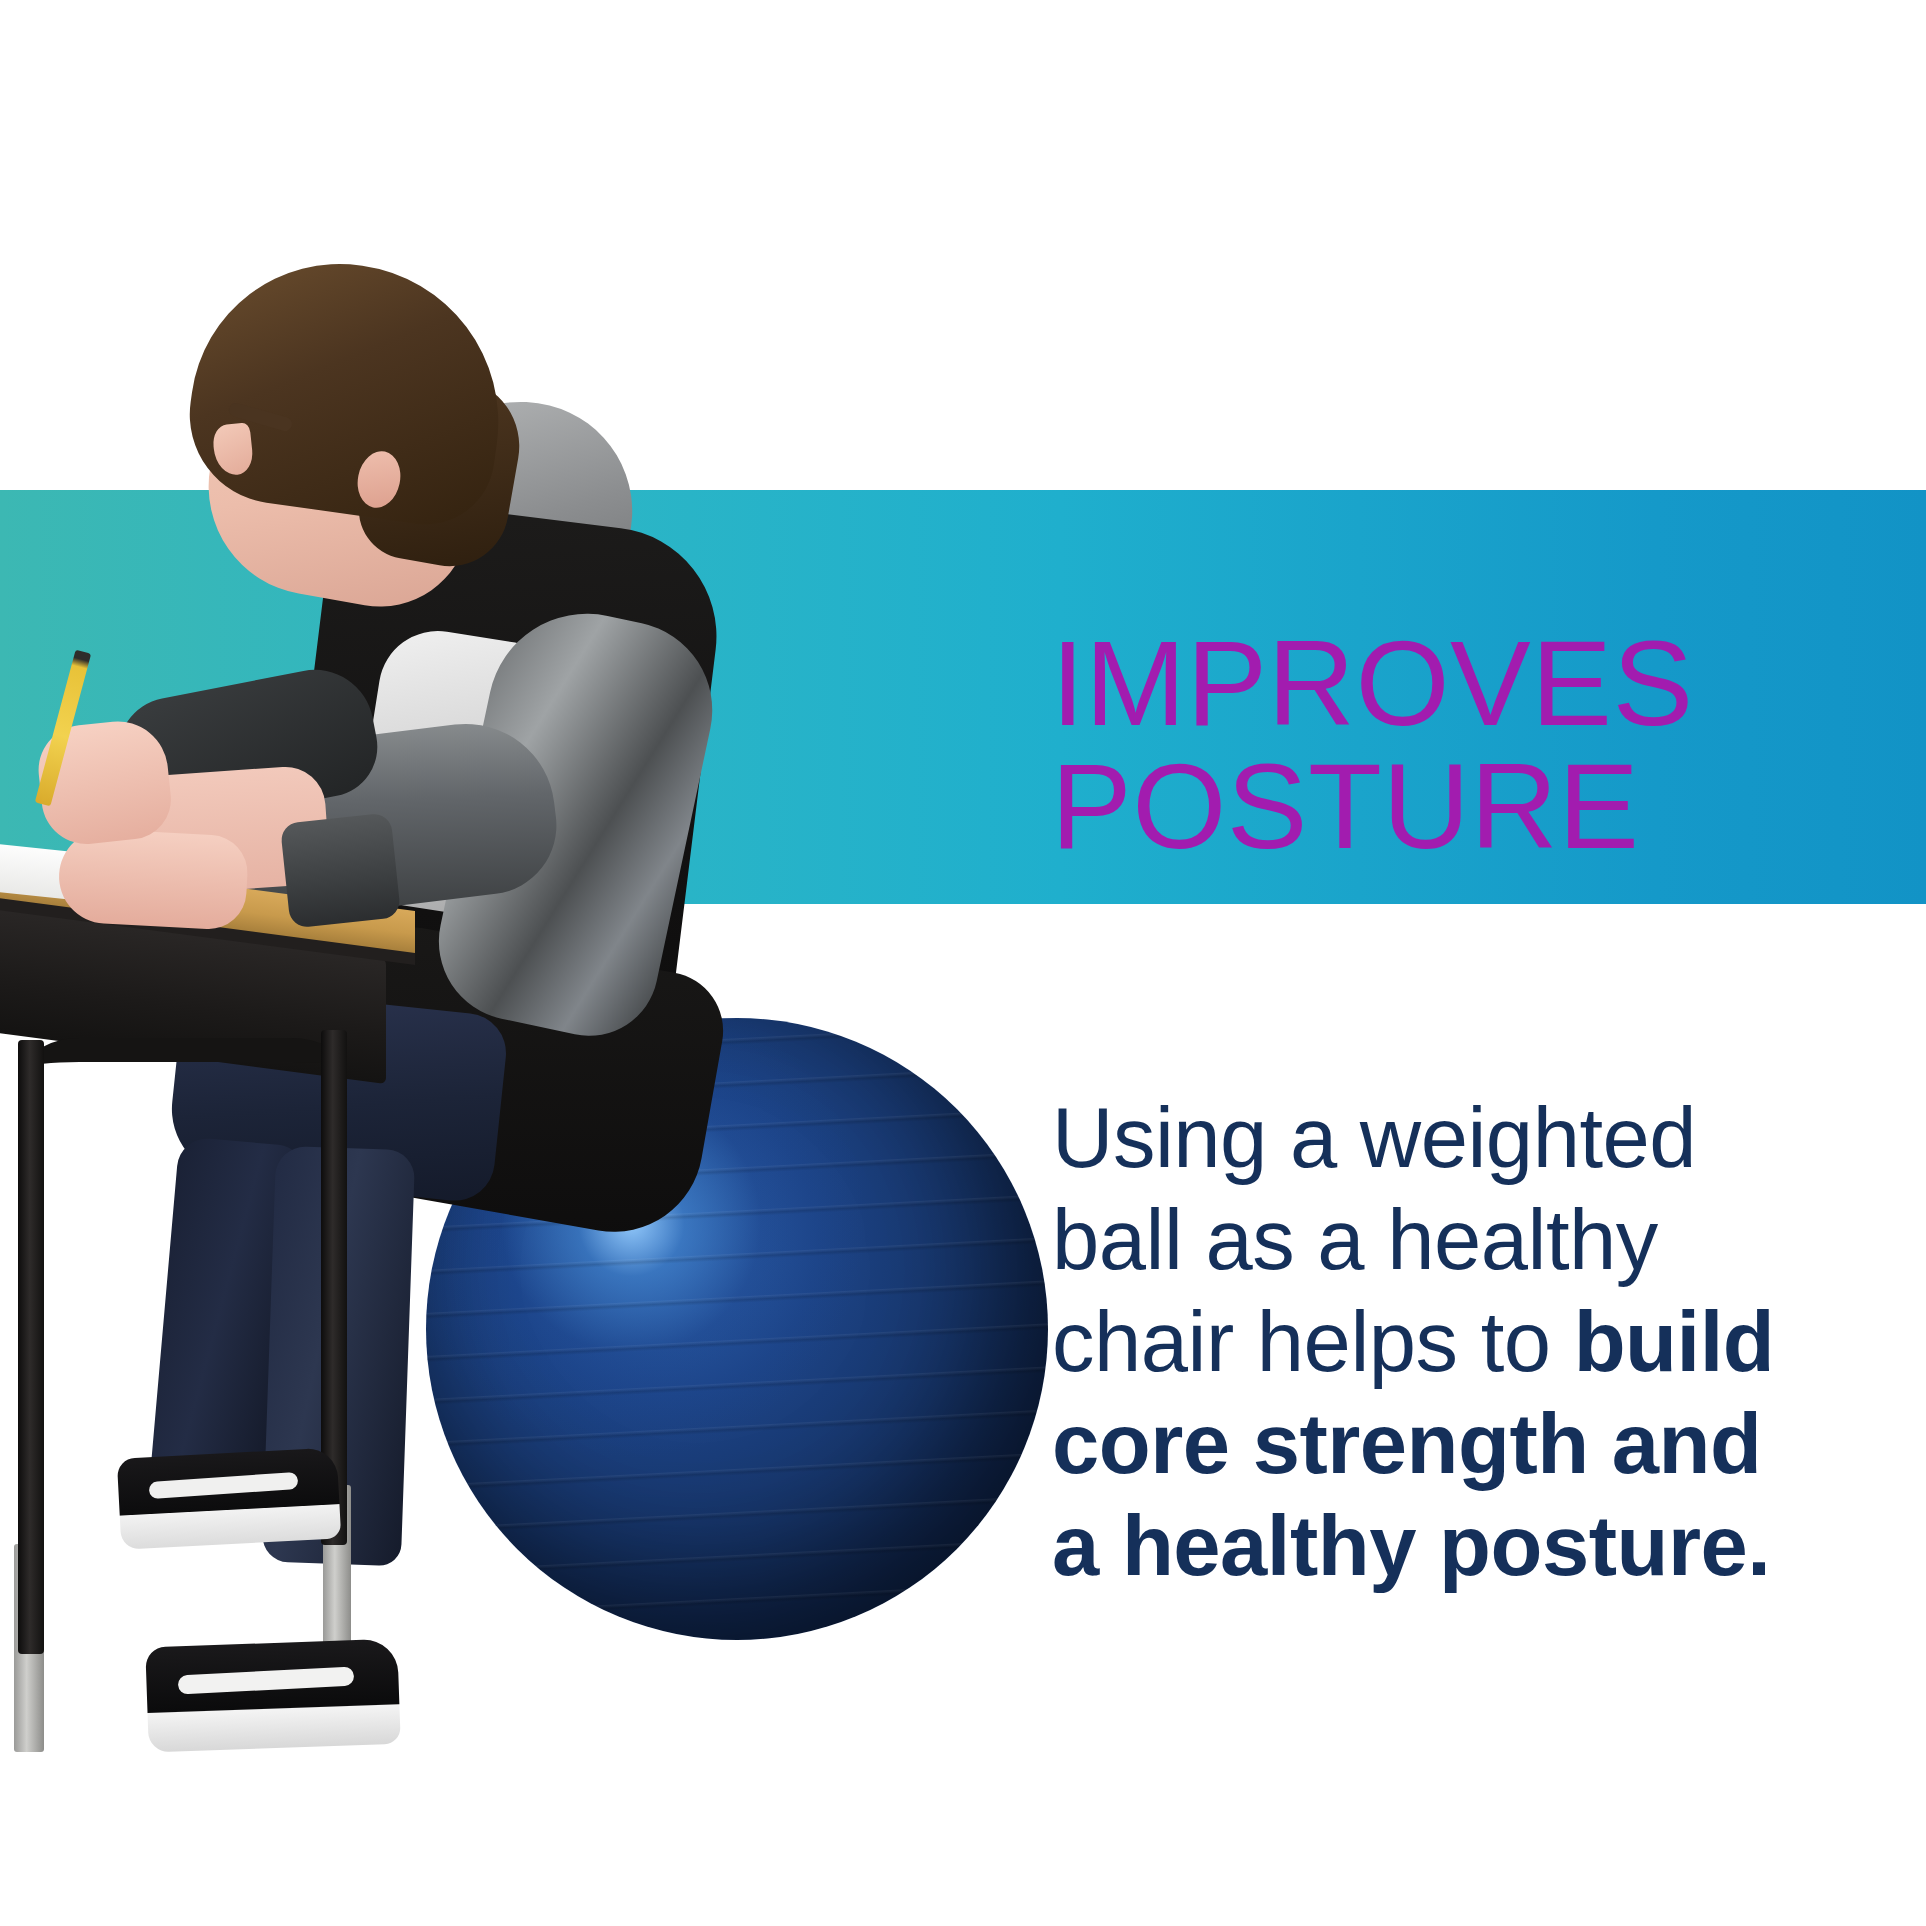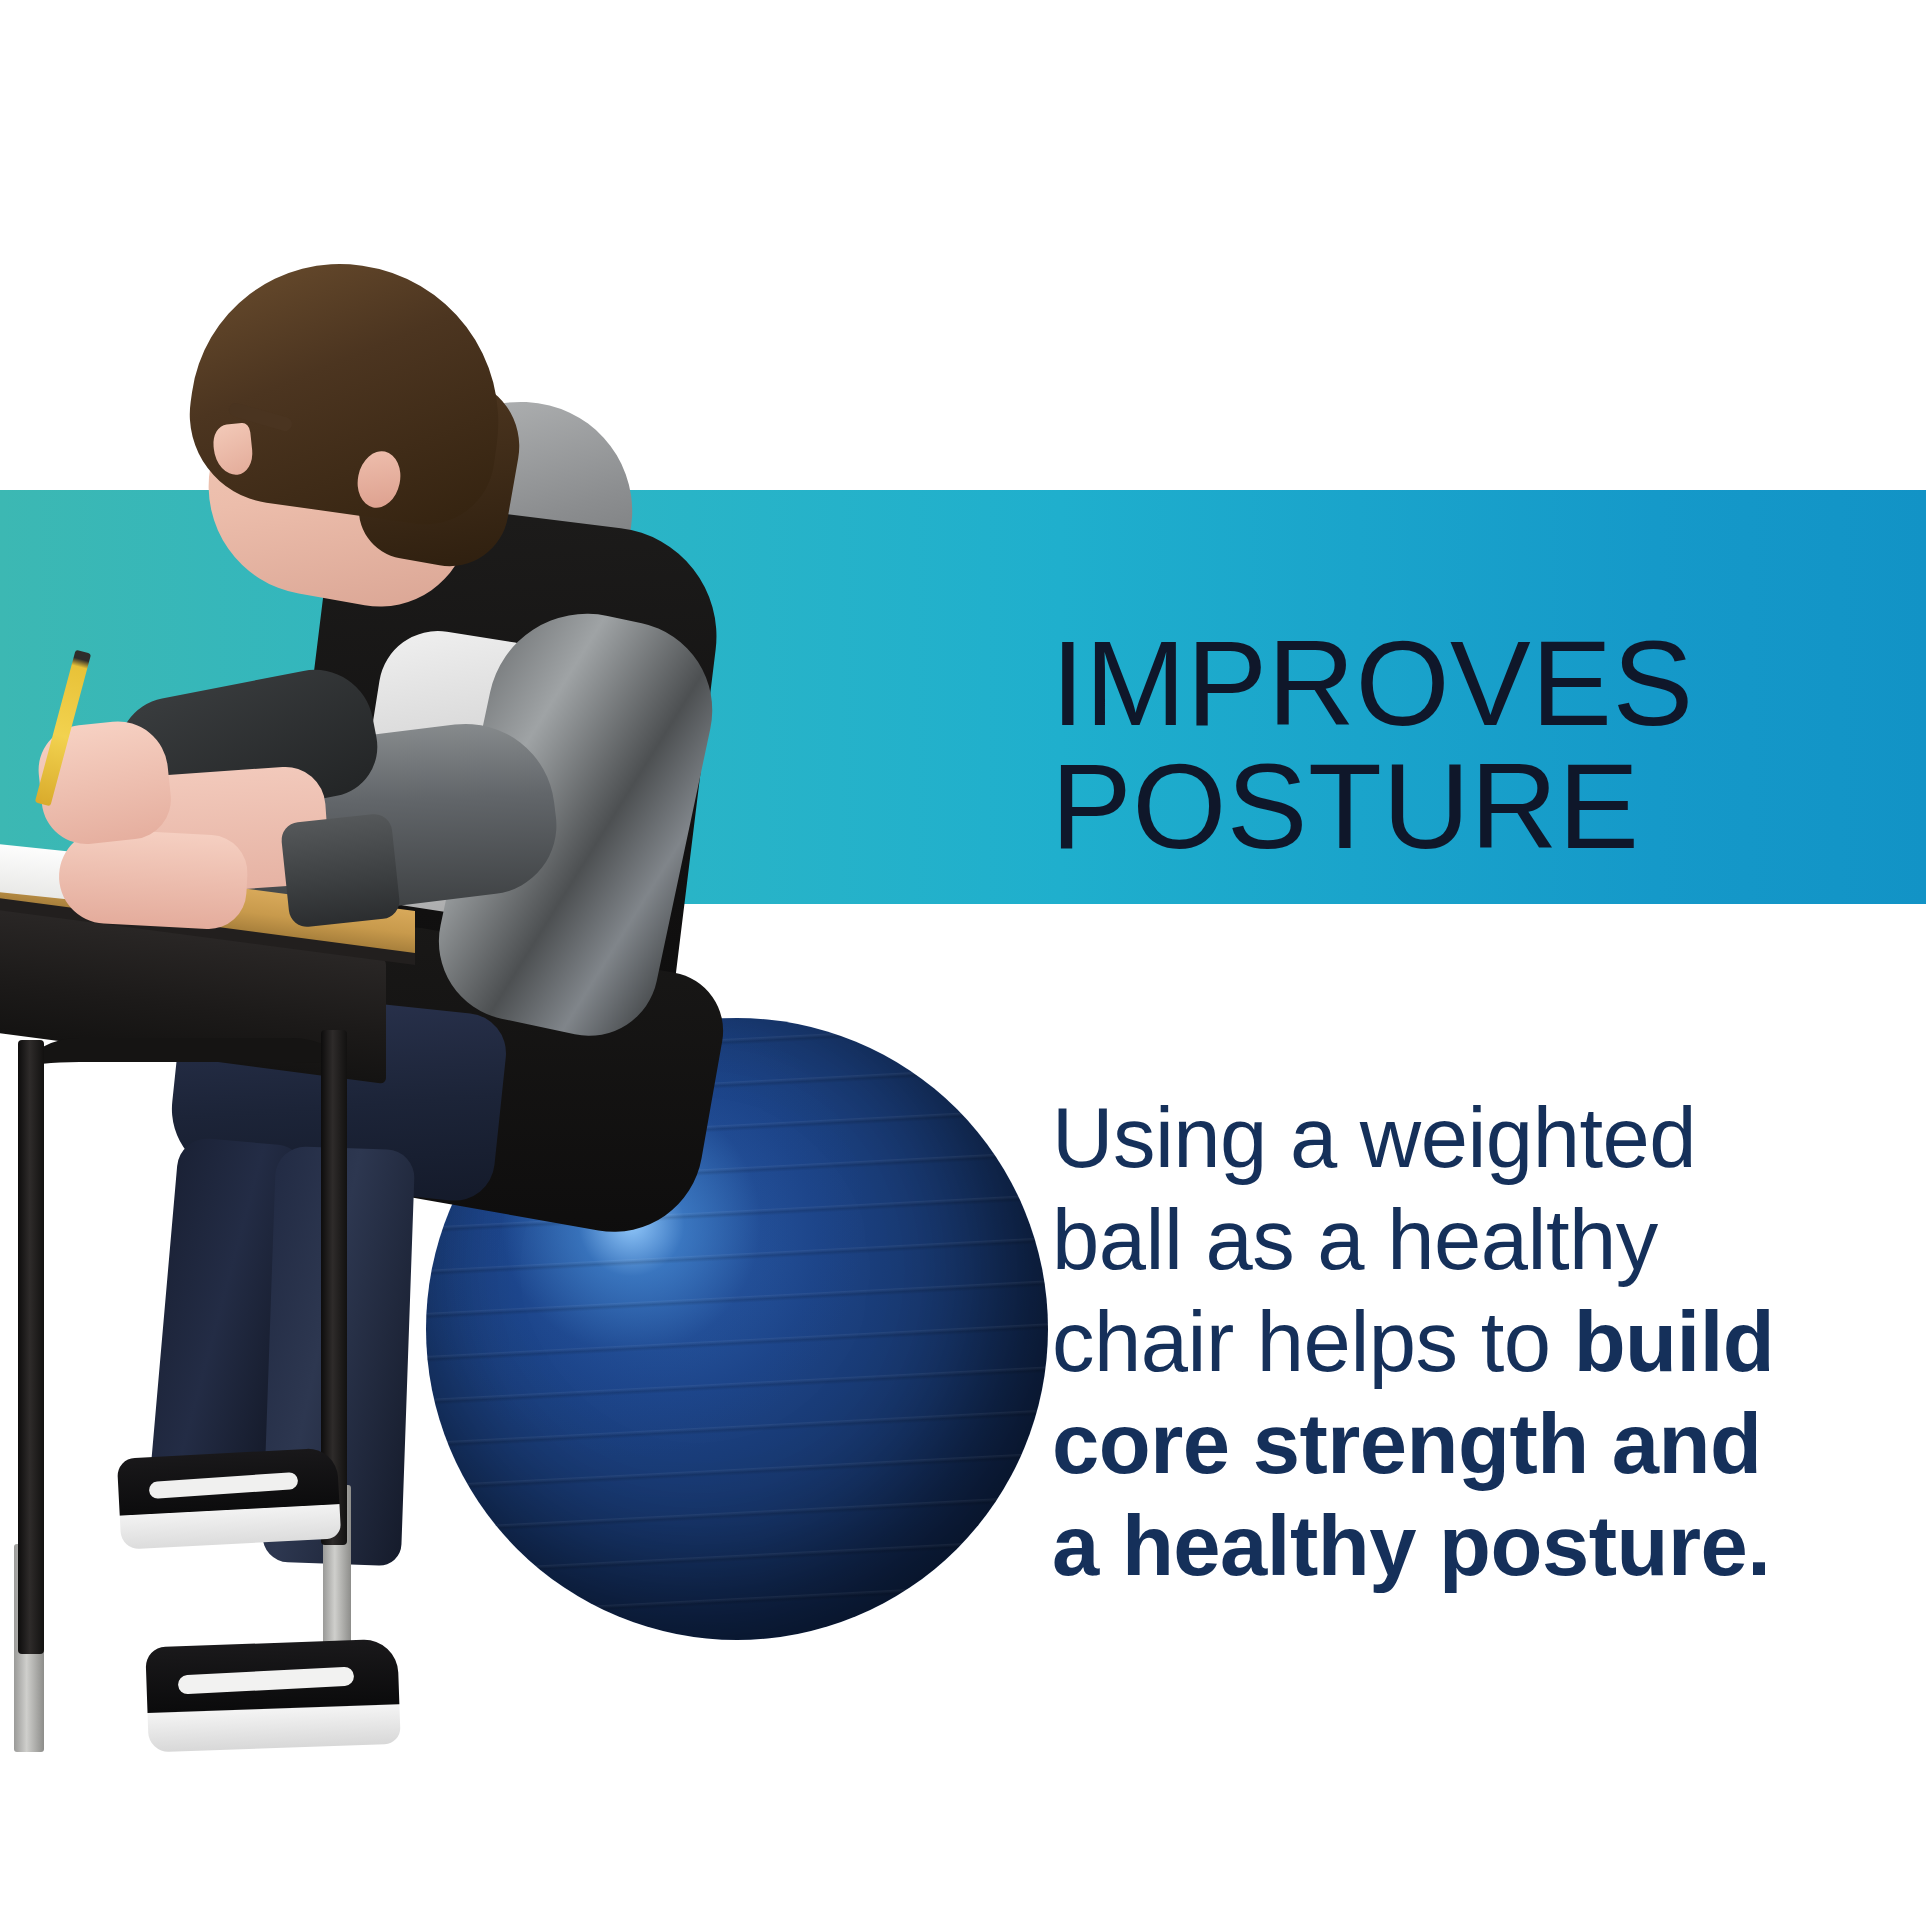--- a/index.html
+++ b/index.html
@@ -26,21 +26,21 @@
     height: 414px;
     background: linear-gradient(90deg, #3cb8b3 0%, #2bb5c6 32%, #1fafcd 55%, #1599c9 86%, #1293c6 100%);
     z-index: 5;
   }
   .headline {
     position: absolute;
     left: 1051px;
     top: 541px;
     width: 832px;
     z-index: 9;
-    color: #0f172a;
+    color: #a21caf;
     font-size: 121px;
     line-height: 1.02;
     font-weight: 400;
     letter-spacing: 0.5px;
     white-space: pre-line;
   }
 
   
   .bodycopy {
     position: absolute;

